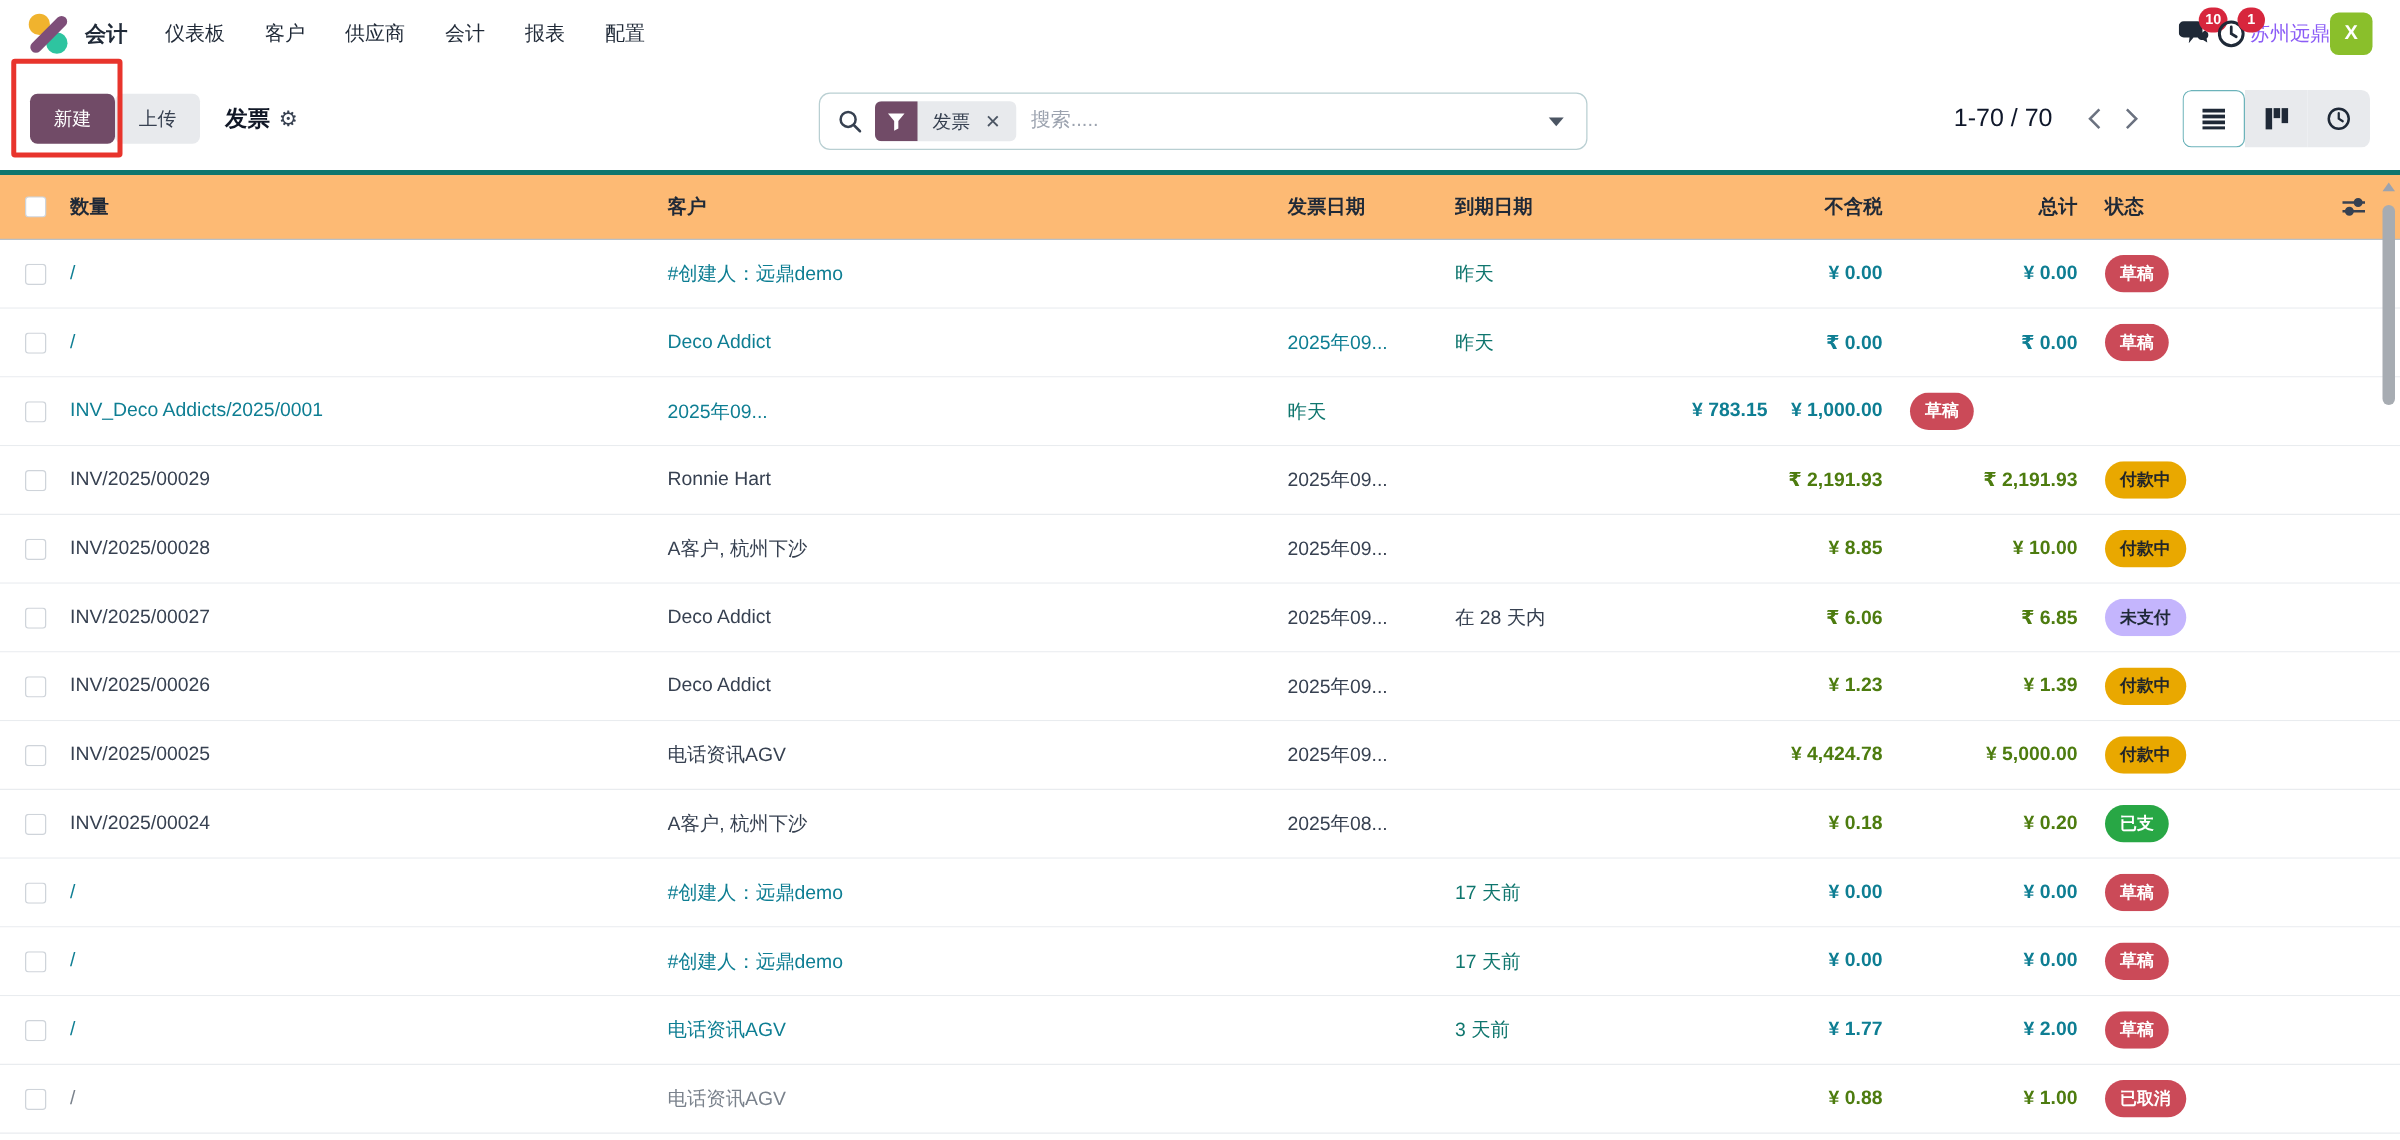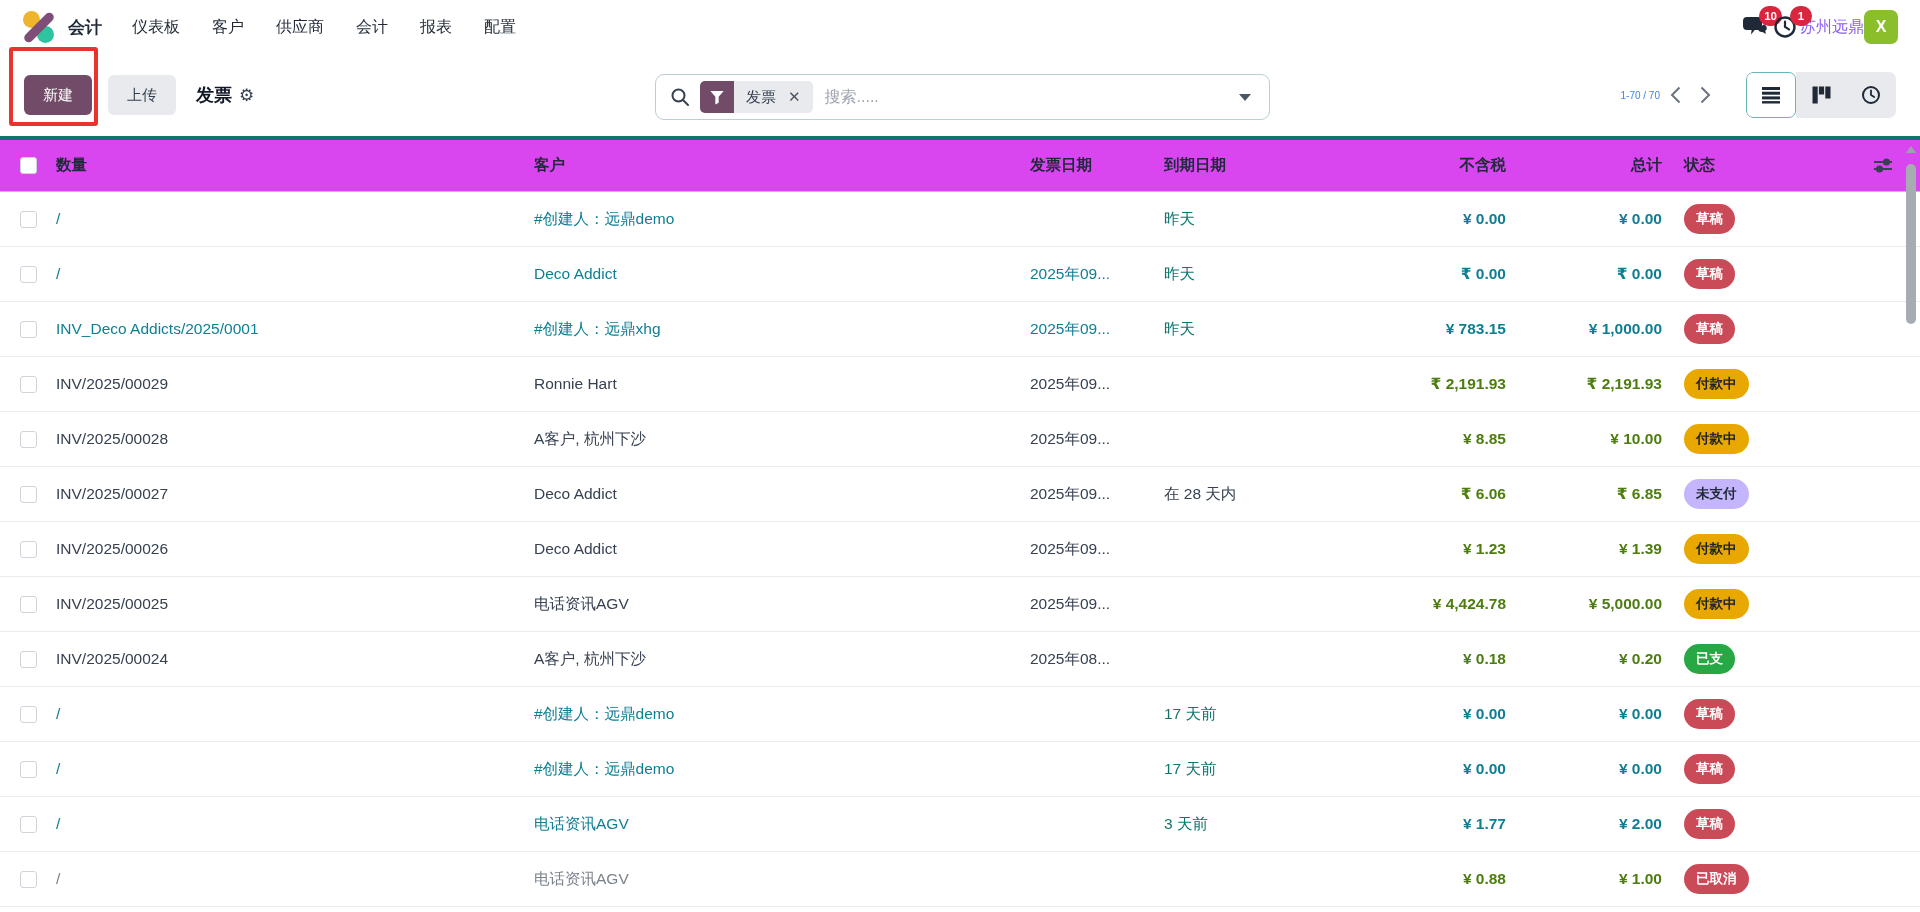--- a/index.html
+++ b/index.html
@@ -23,51 +23,51 @@
   .company { font-size:16px; color:#8b5cf6; cursor:pointer; }
   .avatar { width:34px; height:34px; border-radius:7px; background:#8abf2b; color:#fff; font-size:16px;
     font-weight:700; display:flex; align-items:center; justify-content:center; cursor:pointer; }
 
   
   .control-panel { height:86px; display:flex; align-items:center; padding:0 24px; background:#fff;
     border-bottom:4px solid #0f766e; position:relative; }
   .btn { height:40px; border:none; border-radius:6px; font-size:15px; padding:0 19px; cursor:pointer;
     font-family:inherit; }
   .btn-primary { background:#714b67; color:#fff; }
-  .btn-secondary { background:#e8eaed; color:#374151; margin-left:16px; }
+  .btn-secondary { background:#e8eaed; color:#374151; margin-left:0; }
   .view-title { display:flex; align-items:center; gap:7px; margin-left:20px; }
   .view-title .t { font-size:18px; font-weight:700; color:#111827; }
   .gear { font-size:17px; color:#374151; cursor:pointer; line-height:1; }
   .red-box { position:absolute; left:9px; top:-7px; width:89px; height:79px; border:4px solid #e8342c; border-radius:3px; pointer-events:none; z-index:50; }
 
   .search-box { position:absolute; left:655px; top:20px; width:615px; height:46px; background:#fff;
     border:1px solid #b9cfd2; border-radius:9px; display:flex; align-items:center; padding:0 10px 0 14px; }
   .search-box .mag { flex:0 0 auto; margin-right:10px; display:flex; }
   .facet { display:flex; align-items:stretch; height:32px; border-radius:5px; overflow:hidden; background:#e8eaed; cursor:pointer; }
   .facet .funnel { width:34px; background:#714b67; display:flex; align-items:center; justify-content:center; }
   .facet .flabel { display:flex; align-items:center; padding:0 10px 0 12px; font-size:15px; color:#374151; }
   .facet .fx { display:flex; align-items:center; padding:0 12px 0 2px; font-size:15px; color:#4b5563; font-weight:700; cursor:pointer; }
   .search-input { flex:1 1 auto; border:none; outline:none; font-size:16px; color:#374151; margin-left:12px;
     font-family:inherit; background:transparent; min-width:60px; }
   .search-input::placeholder { color:#9ca3af; }
   .caret { width:0; height:0; border-left:6px solid transparent; border-right:6px solid transparent;
     border-top:7px solid #4b5563; margin:0 8px; cursor:pointer; }
 
   .pager-zone { margin-left:auto; display:flex; align-items:center; }
-  .pager-label { font-size:10px; color:#3b82f6; white-space:nowrap; }
+  .pager-label { font-size:20px; color:#0f172a; margin-right:18px; white-space:nowrap; }
   .chev { width:30px; height:34px; display:flex; align-items:center; justify-content:center; cursor:pointer; }
   .switcher { display:flex; margin-left:26px; border-radius:7px; overflow:hidden; }
   .sw-btn { width:50px; height:46px; background:#e8eaed; display:flex; align-items:center; justify-content:center;
     cursor:pointer; border:1px solid transparent; }
   .sw-btn.active { background:#fff; border:1px solid #6cb3ba; border-radius:7px; }
 
   
   .table-zone { position:relative; }
   .grid { display:grid; grid-template-columns:56px 478px 496px 134px 250px 92px 156px 184px 1fr; align-items:center; }
-  .thead { height:52px; border-bottom:1px solid #b9c0c8; background:#d946ef; font-weight:700; color:#1f2937; font-size:15.5px;font-family:Liberation Mono, monospace; }
+  .thead { height:52px; border-bottom:1px solid #b9c0c8; background:#fdba74; font-weight:700; color:#1f2937; font-size:15.5px;font-family:Liberation Mono, monospace; }
   .trow { height:55px; border-bottom:1px solid #e9ecef; background:#fff; font-size:15.5px; cursor:pointer; }
   .td, .th { overflow:hidden; white-space:nowrap; text-overflow:ellipsis; }
   .td-cb, .th-cb { display:flex; justify-content:center; }
   .cb { width:17px; height:17px; border:1px solid #cfd4da; border-radius:3px; background:#fff; display:inline-block; cursor:pointer; }
   .num { text-align:right; }
   .td.num { font-weight:600; color:#4d7c0f; }
   .td-status, .th-status { padding-left:22px; }
   .th-extra { display:flex; justify-content:flex-end; padding-right:26px; }
   .c-link { color:#0e7e93; }
   .td.num.c-link, .c-link { color:#0e7e93; }
@@ -258,21 +258,20 @@
     <div class="td num c-link">₹ 0.00</div>
     <div class="td td-status"><span class="badge badge-danger">草稿</span></div>
     <div class="td"></div>
   </div>
 
   <div class="grid trow">
     <div class="td td-cb">
           <span class="cb"></span>
         </div>
     <div class="td c-link">INV_Deco Addicts/2025/0001</div>
-    <div class="td c-link">#创建人：远鼎xhg</div>
     <div class="td c-link">2025年09...</div>
     <div class="td c-danger">昨天</div>
     <div class="td num c-link">¥ 783.15</div>
     <div class="td num c-link">¥ 1,000.00</div>
     <div class="td td-status"><span class="badge badge-danger">草稿</span></div>
     <div class="td"></div>
   </div>
 
   <div class="grid trow">
     <div class="td td-cb">

